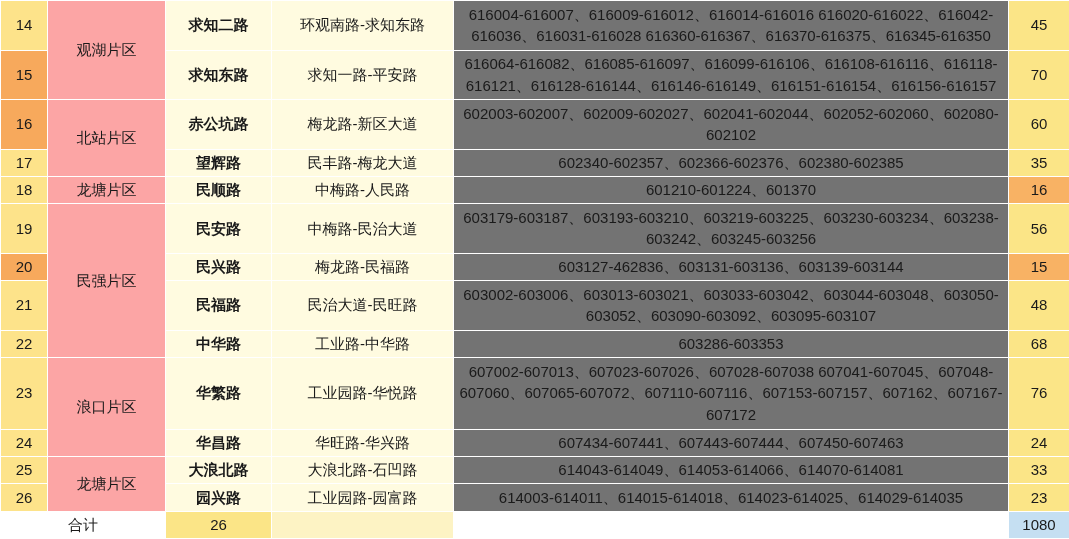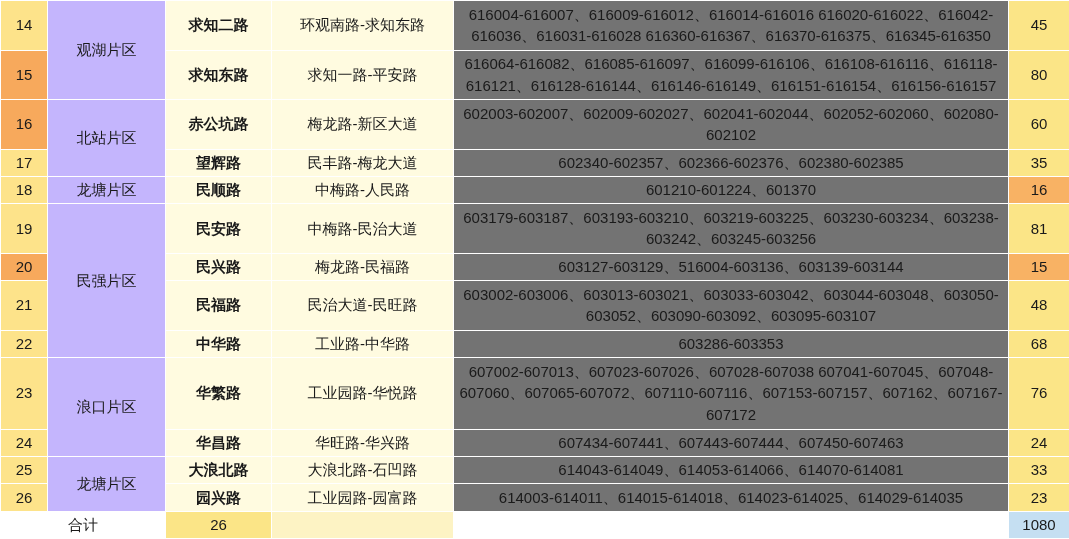--- a/index.html
+++ b/index.html
@@ -33,21 +33,21 @@
   col.c-idx   { width: 47px; }
   col.c-area  { width: 118px; }
   col.c-road  { width: 106px; }
   col.c-range { width: 182px; }
   col.c-nums  { width: 555px; }
   col.c-count { width: 61px; }
 
   
   .idx-orange  { background: #f7a95c; }
   .idx-yellow  { background: #fde38a; margin-left: 34px; }
-  .area-cell   { background: #c4b5fd; }
+  .area-cell   { background: #fca5a5; }
   .road-cell   { background: #fffbe0; font-weight: bold; }
   .range-cell  { background: #fffbe0; }
   .nums-cell   { background: #737373; text-align: center; }
   .cnt-yellow  { background: #fbe587; }
   .cnt-orange  { background: #f8b264; }
   .cnt-blue    { background: #c5dff2; color: #1a1a1a; }
 
   .total-label { background: #ffffff; }
   .total-val   { background: #fbe587; }
   .total-empty-a { background: #fdf3c4; }
@@ -74,21 +74,21 @@
       <td class="range-cell">环观南路-求知东路</td>
       <td class="nums-cell">616004-616007、616009-616012、616014-616016  616020-616022、616042-616036、616031-616028  616360-616367、616370-616375、616345-616350</td>
       <td class="cnt-yellow">45</td>
     </tr>
 
     <tr>
       <td class="idx-orange">15</td>
       <td class="road-cell">求知东路</td>
       <td class="range-cell">求知一路-平安路</td>
       <td class="nums-cell">616064-616082、616085-616097、616099-616106、616108-616116、616118-616121、616128-616144、616146-616149、616151-616154、616156-616157</td>
-      <td class="cnt-yellow">80</td>
+      <td class="cnt-yellow">70</td>
     </tr>
 
     <tr>
       <td class="idx-orange">16</td>
       <td class="area-cell" rowspan="2">北站片区</td>
       <td class="road-cell">赤公坑路</td>
       <td class="range-cell">梅龙路-新区大道</td>
       <td class="nums-cell">602003-602007、602009-602027、602041-602044、602052-602060、602080-602102</td>
       <td class="cnt-yellow">60</td>
     </tr>
@@ -109,28 +109,28 @@
       <td class="nums-cell">601210-601224、601370</td>
       <td class="cnt-orange">16</td>
     </tr>
 
     <tr>
       <td class="idx-yellow">19</td>
       <td class="area-cell" rowspan="4">民强片区</td>
       <td class="road-cell">民安路</td>
       <td class="range-cell">中梅路-民治大道</td>
       <td class="nums-cell">603179-603187、603193-603210、603219-603225、603230-603234、603238-603242、603245-603256</td>
-      <td class="cnt-yellow">81</td>
+      <td class="cnt-yellow">56</td>
     </tr>
 
     <tr>
       <td class="idx-orange">20</td>
       <td class="road-cell">民兴路</td>
       <td class="range-cell">梅龙路-民福路</td>
-      <td class="nums-cell">603127-603129、516004-603136、603139-603144</td>
+      <td class="nums-cell">603127-462836、603131-603136、603139-603144</td>
       <td class="cnt-orange">15</td>
     </tr>
 
     <tr>
       <td class="idx-yellow">21</td>
       <td class="road-cell">民福路</td>
       <td class="range-cell">民治大道-民旺路</td>
       <td class="nums-cell">603002-603006、603013-603021、603033-603042、603044-603048、603050-603052、603090-603092、603095-603107</td>
       <td class="cnt-yellow">48</td>
     </tr>

